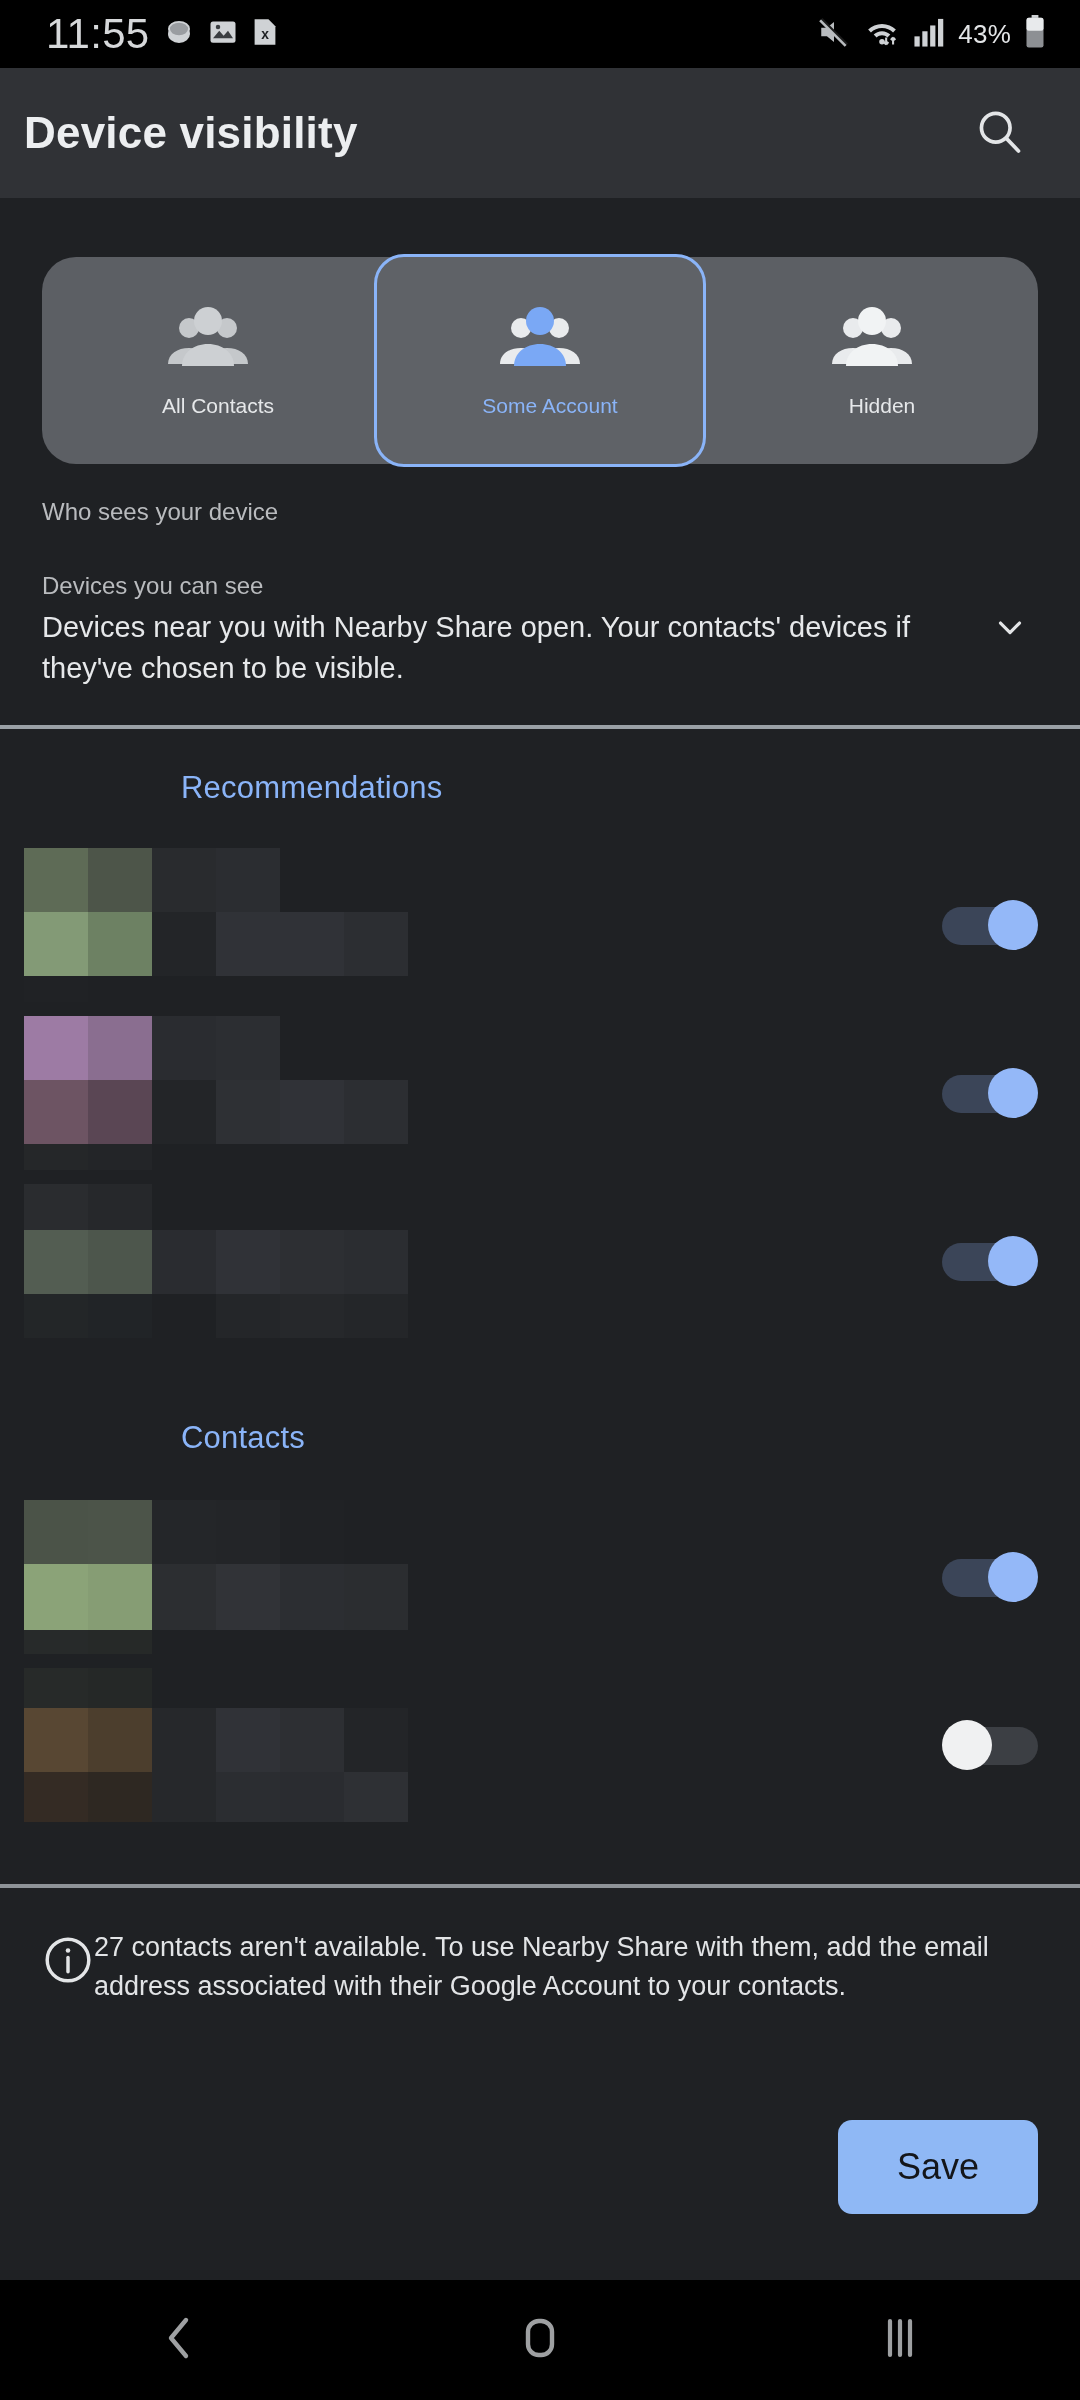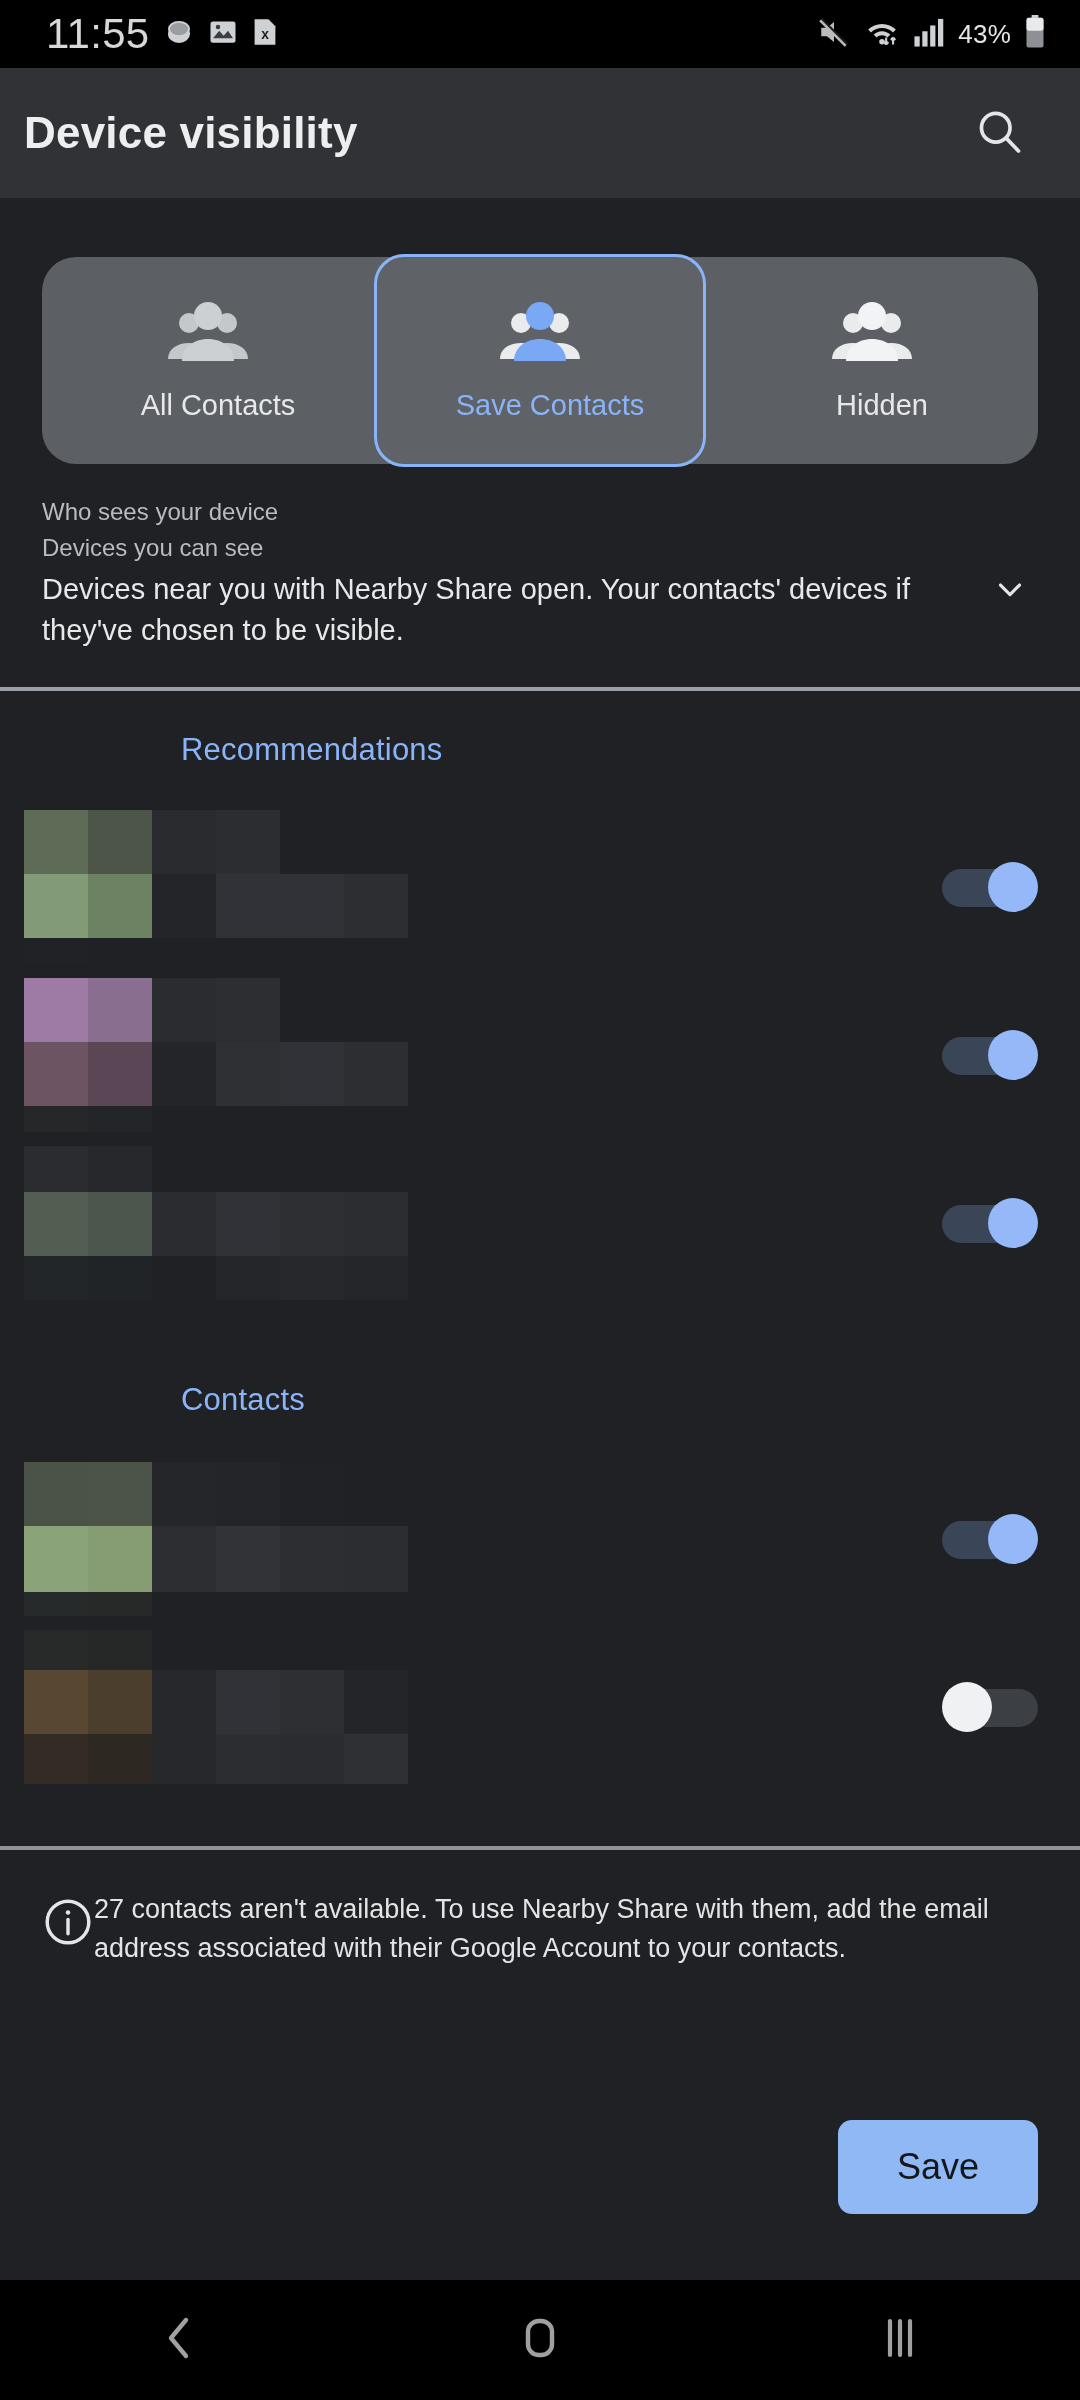--- a/index.html
+++ b/index.html
@@ -44,27 +44,27 @@
   .seg{
     position:relative; height:207px; background:#5c5f64; border-radius:34px;
     display:flex;
   }
   .seg-item{
     flex:1; display:flex; flex-direction:column; align-items:center;
     justify-content:center; gap:20px; border-radius:30px;
     border:3px solid transparent; margin:-3px 0;
   }
   .seg-item.selected{ border-color:#8ab4f8; background:rgba(255,255,255,.02); }
-  .seg-label{ font-size:29px; color:#e6e8ea;margin-left:20px; }
+  .seg-label{ font-size:21px; color:#e6e8ea;margin-left:20px; }
   .seg-item.selected .seg-label{ color:#8ab4f8; }
 
   
   .desc{ padding:30px 42px 0 42px; }
   .desc-row{ position:relative; padding-right:80px; }
-  .desc-row + .desc-row{ }
+  .desc-row + .desc-row{ margin-top:38px; }
   .desc-label{ font-size:24px; color:#b9bbbe; line-height:1.5; }
   .desc-text{ font-size:29px; color:#e6e8ea; line-height:1.42; margin-top:3px; }
   .chev{
     position:absolute; right:4px; top:50%; transform:translateY(-50%);
     width:48px; height:48px; display:flex; align-items:center; justify-content:center;
   }
 
   .divider{ height:4px; background:#9aa0a6; width:100%; }
   .divider.thin{ background:#8e9398; }
 
@@ -218,21 +218,21 @@
           <span>
             <svg width="92" height="66" viewBox="0 0 46 33">
               <circle cx="13.5" cy="12" r="5" fill="#e9ebed"></circle>
               <circle cx="32.5" cy="12" r="5" fill="#e9ebed"></circle>
               <path d="M3 30c0-5 4.7-8 10.5-8S24 25 24 30z" fill="#e9ebed"></path>
               <path d="M22 30c0-5 4.7-8 10.5-8S43 25 43 30z" fill="#e9ebed"></path>
               <circle cx="23" cy="8.5" r="7" fill="#7aa8f5"></circle>
               <path d="M10 31c0-6.6 5.8-11 13-11s13 4.4 13 11z" fill="#7aa8f5"></path>
             </svg>
           </span>
-          <span class="seg-label">Save Contacts</span>
+          <span class="seg-label">Some Account</span>
         </div>
 
         <div class="seg-item">
           <span>
             <svg width="92" height="66" viewBox="0 0 46 33">
               <circle cx="13.5" cy="12" r="5" fill="#e9ebed"></circle>
               <circle cx="32.5" cy="12" r="5" fill="#e9ebed"></circle>
               <path d="M3 30c0-5 4.7-8 10.5-8S24 25 24 30z" fill="#e9ebed"></path>
               <path d="M22 30c0-5 4.7-8 10.5-8S43 25 43 30z" fill="#e9ebed"></path>
               <circle cx="23" cy="8.5" r="7" fill="#f1f3f4"></circle>

